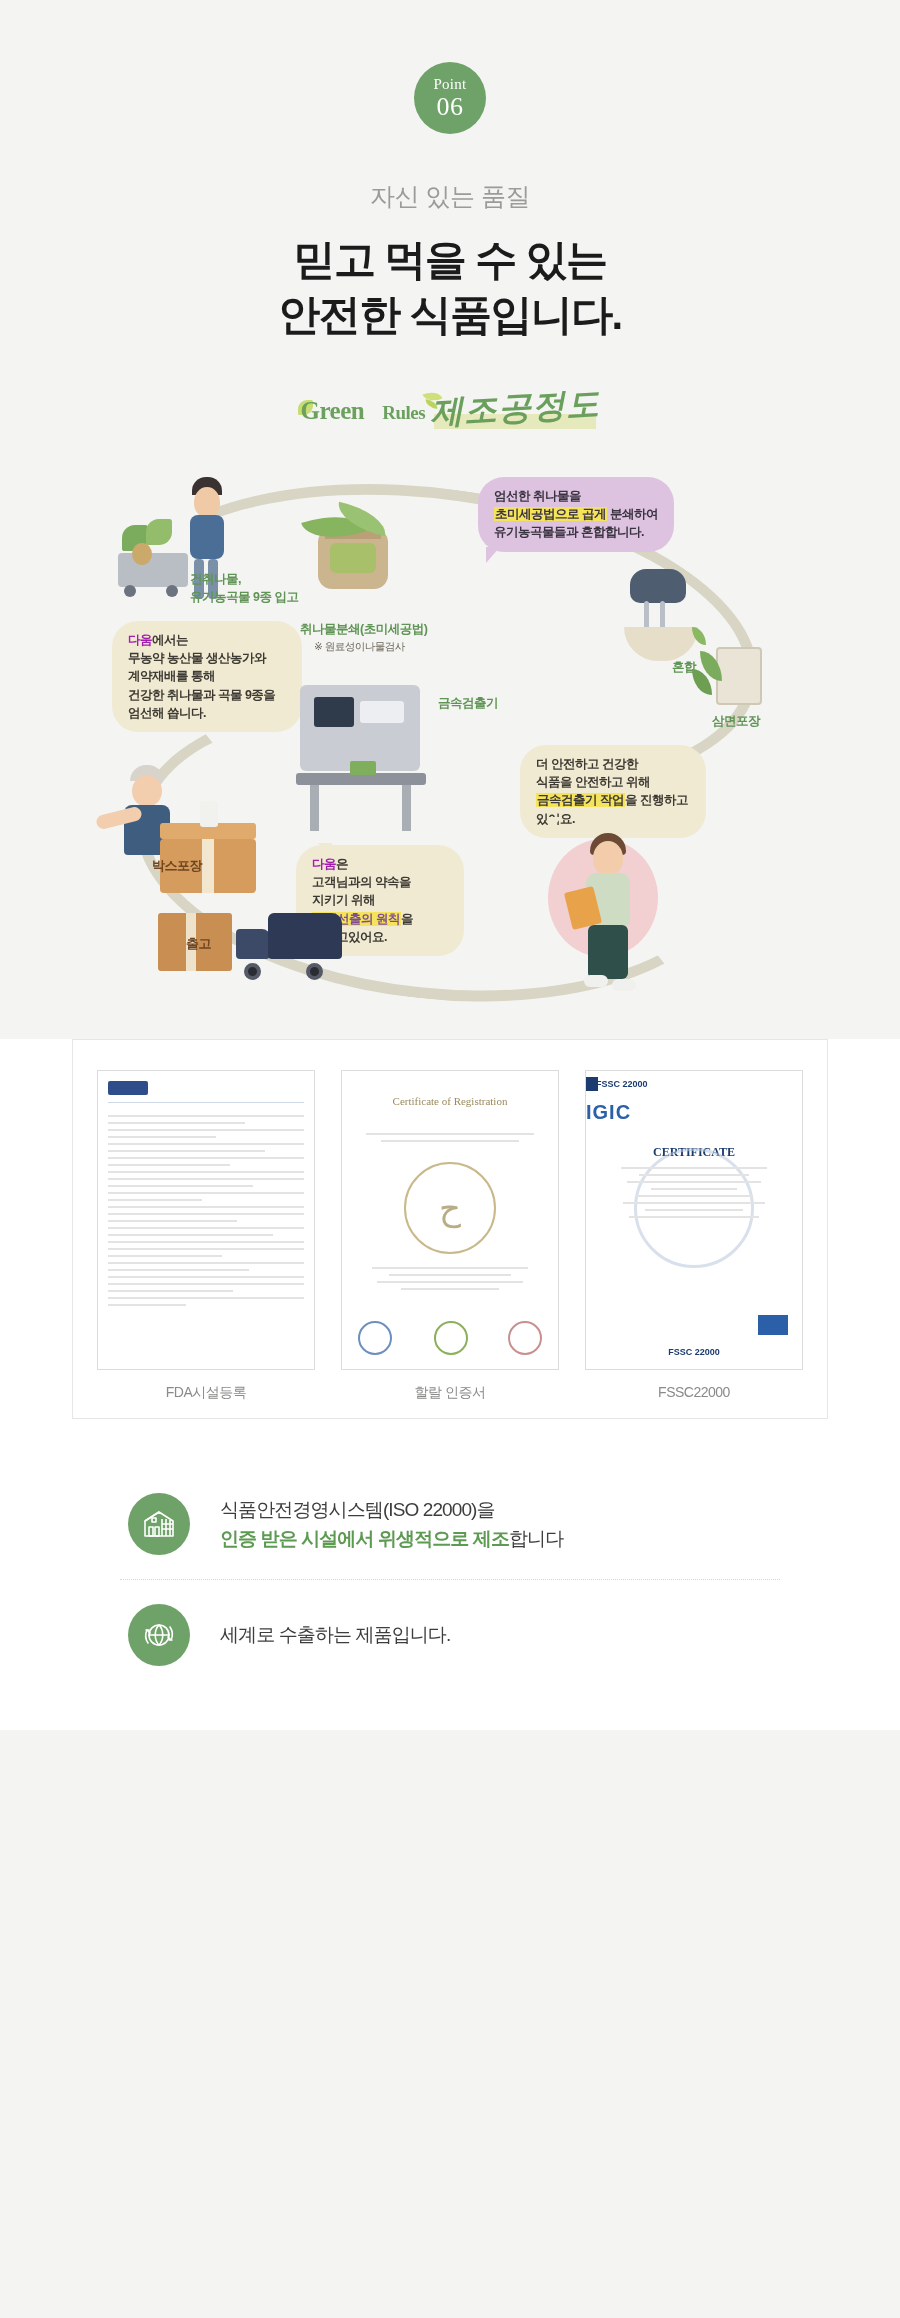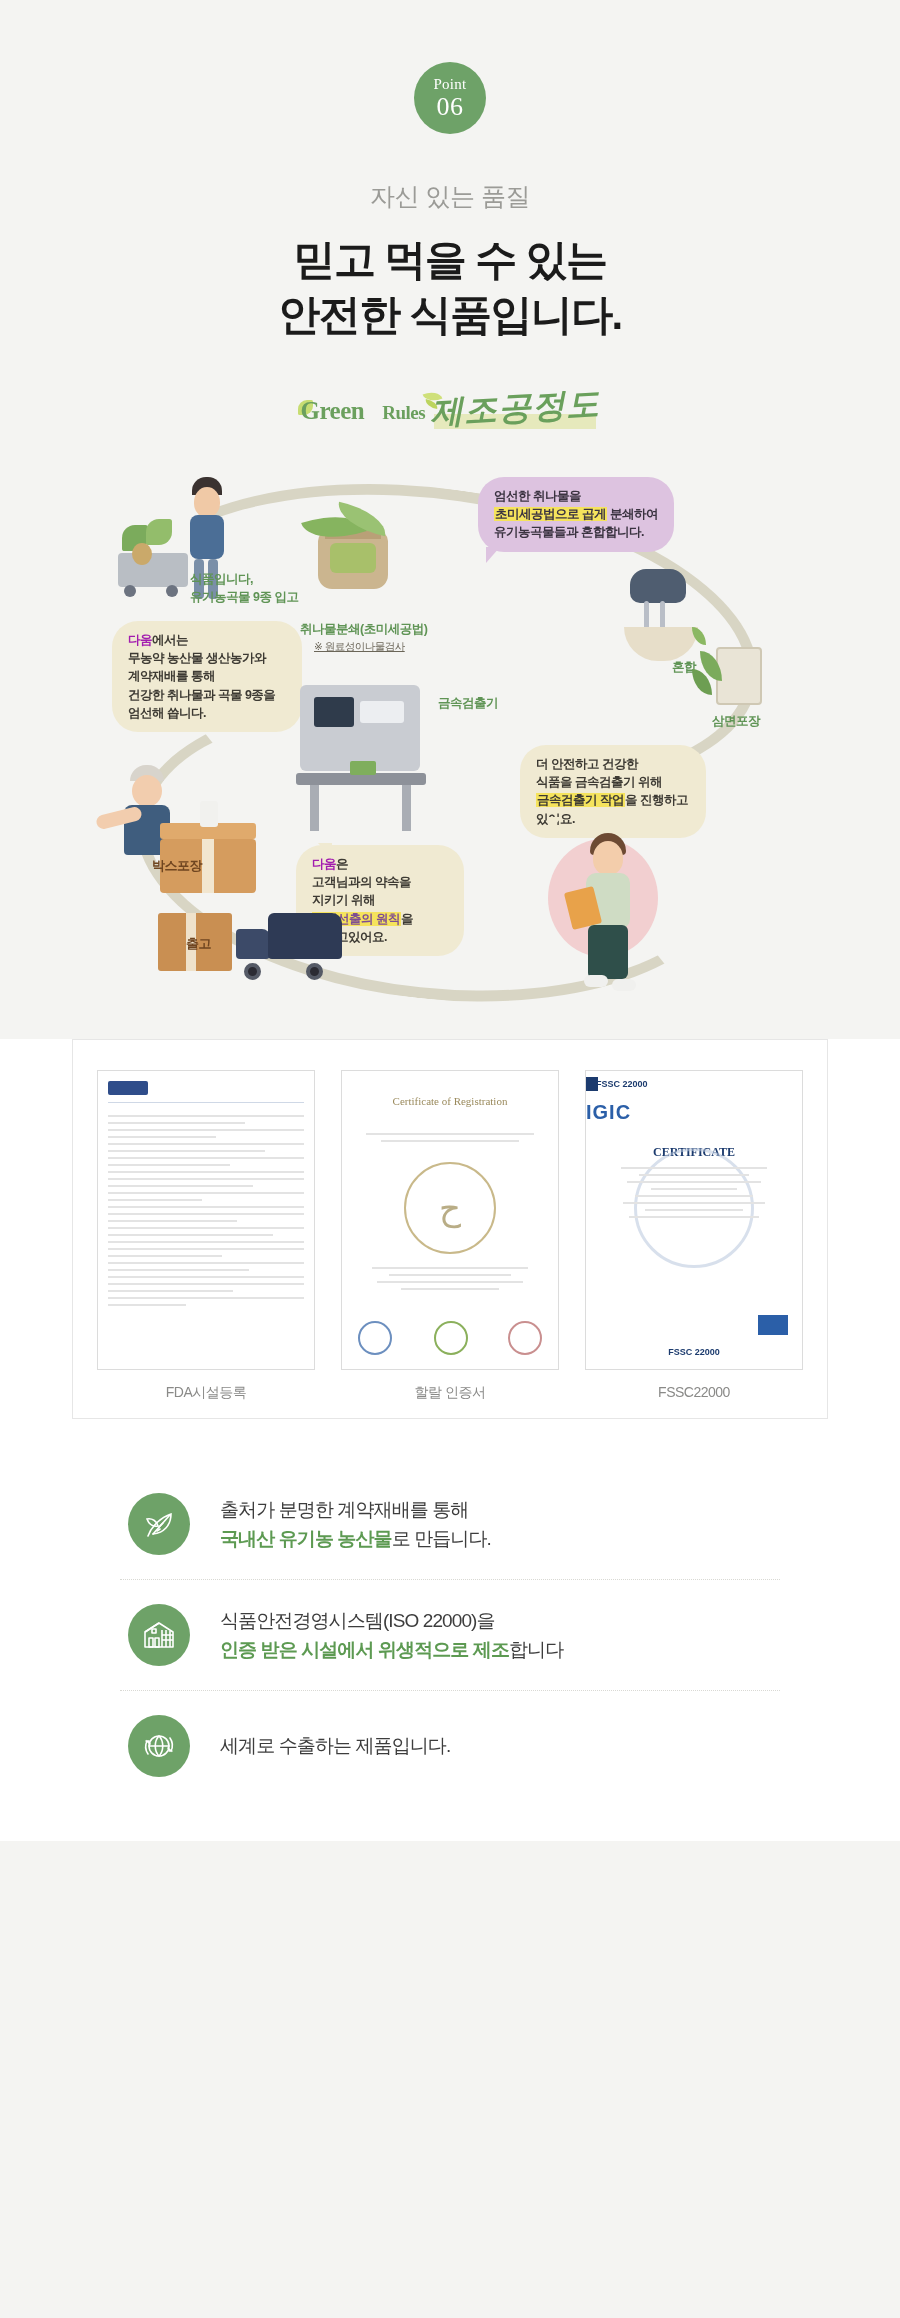--- a/index.html
+++ b/index.html
@@ -94,21 +94,21 @@
   .bubble.purple { background: #ddc3e0; color: #3a3340; }
   .bubble .hl-y { background: #f5e35c; padding: 0 1px; }
   .bubble .hl-g { color: #a21caf; }
   .bubble .hl-p { color: #7e4d93; background: #f5e35c; padding: 0 1px; }
 
   .proc-label {
     position: absolute; font-size: 12.5px; font-weight: 700;
     color: #4a4438; letter-spacing: -.5px; line-height: 1.4;
   }
   .proc-label.green { color: #5f9455; }
-  .proc-label.sub { font-weight: 400; font-size: 10.5px; color: #6b6659; text-decoration: underline; }
+  .proc-label.sub { font-weight: 400; font-size: 10.5px; color: #6b6659; }
 
   
   .ill { position: absolute; }
   .sack { width: 70px; height: 58px; background: #cbb58f; border-radius: 10px 10px 14px 14px; }
   .sack-top { width: 56px; height: 20px; background: #b9a077; border-radius: 10px 10px 0 0; position:absolute; top:-12px; left:7px; }
   .sack-grain { position:absolute; left: 12px; top: 12px; width: 46px; height: 30px; background:#a8c06a; border-radius:6px; }
 
   .box-brown { width: 96px; height: 54px; background: #d59c5e; border-radius: 4px; }
   .box-flap  { width: 96px; height: 16px; background: #e0aa6c; border-radius: 3px; }
   .box-tape  { width: 12px; height: 54px; background: #f2e6cf; position:absolute; left: 42px; top: 0; }
@@ -250,21 +250,21 @@
     <div style="position:absolute; left:24px; top:82px; width:10px; height:40px; background:#7a8fa8; border-radius:4px;"></div>
     <div style="position:absolute; left:38px; top:82px; width:10px; height:40px; background:#7a8fa8; border-radius:4px;"></div>
     <div class="cart" style="position:absolute; left:-52px; top:76px;"></div>
     <div class="veg1" style="position:absolute; left:-48px; top:48px;"></div>
     <div class="veg1" style="position:absolute; left:-24px; top:42px; background:#93bd6b;"></div>
     <div class="veg2" style="position:absolute; left:-38px; top:66px;"></div>
     <div style="position:absolute; left:-46px; top:108px; width:12px; height:12px; border-radius:50%; background:#6c7380;"></div>
     <div style="position:absolute; left:-4px; top:108px; width:12px; height:12px; border-radius:50%; background:#6c7380;"></div>
   </div>
 
-  <div class="proc-label green" style="left:190px; top:122px; white-space:pre-line;">식품입니다,
+  <div class="proc-label green" style="left:190px; top:122px; white-space:pre-line;">건취나물,
 유기농곡물 9종 입고</div>
 
   <div class="ill" style="left:318px; top:82px;">
     <div class="sack">
       <div class="sack-top"></div>
       <div class="sack-grain"></div>
     </div>
     <div style="position:absolute; left:-14px; top:-18px; width:60px; height:28px; background:#86b45f; border-radius:0 100% 0 100%; transform:rotate(-18deg);"></div>
     <div style="position:absolute; left:18px; top:-24px; width:52px; height:24px; background:#9ac273; border-radius:0 100% 0 100%; transform:rotate(12deg);"></div>
   </div>
@@ -310,21 +310,21 @@
     <div style="position:absolute; left:60px; top:16px; width:44px; height:22px; background:#eceef1; border-radius:3px;"></div>
     <div class="machine-belt" style="position:absolute; left:-4px; top:88px;"></div>
     <div class="machine-leg" style="position:absolute; left:10px; top:100px;"></div>
     <div class="machine-leg" style="position:absolute; left:102px; top:100px;"></div>
     <div style="position:absolute; left:50px; top:76px; width:26px; height:14px; background:#7fae5d; border-radius:2px;"></div>
   </div>
   <div class="proc-label green" style="left:438px; top:246px;">금속검출기</div>
 
   <div class="bubble cream" style="left:520px; top:296px; width:186px;">
     <div>더 안전하고 건강한</div>
-    <div>식품을 금속검출기 위해</div>
+    <div>식품을 안전하고 위해</div>
     <div><span class="hl-y">금속검출기 작업</span>을 진행하고</div>
     <div>있어요.</div>
   </div>
   <div style="position:absolute; left:548px; top:368px; width:0;height:0;border-left:14px solid #f0ead2; border-bottom:16px solid transparent;"></div>
 
   <div class="ill" style="left:120px; top:316px;">
     <div class="granny-hair" style="position:absolute; left:10px; top:0;"></div>
     <div class="granny-head" style="position:absolute; left:12px; top:10px;"></div>
     <div class="granny-body" style="position:absolute; left:4px; top:40px;"></div>
     <div style="position:absolute; left:-24px; top:46px; width:46px; height:14px; background:#f2cdae; border-radius:8px; transform:rotate(-14deg);"></div>
@@ -455,34 +455,20 @@
         <div style="position:absolute; bottom:34px; right:14px; width:30px; height:20px; background:#2b5fa8;"></div>
       </div>
       <div class="cert-caption">FSSC22000</div>
     </div>
 
   </div>
 </div>
 
 <div class="features">
 
-  <div class="feature-row">
-    <div class="f-icon">
-      <svg width="38" height="38" viewBox="0 0 38 38" fill="none" stroke="#ffffff" stroke-width="1.6" stroke-linecap="round">
-        <path d="M8 31 C12 20, 22 12, 31 9 C31 20, 24 28, 13 29"></path>
-        <path d="M13 29 L29 11"></path>
-        <path d="M19 22 L23 18 M17 26 L20 24"></path>
-        <path d="M7 14 C12 13, 17 16, 18 21 C13 22, 9 19, 7 14Z"></path>
-      </svg>
-    </div>
-    <div class="f-text">
-      <div>출처가 분명한 계약재배를 통해</div>
-      <div><span class="b">국내산 유기농 농산물</span><span class="n">로 만듭니다.</span></div>
-    </div>
-  </div>
 
   <div class="feature-row">
     <div class="f-icon">
       <svg width="38" height="38" viewBox="0 0 38 38" fill="none" stroke="#ffffff" stroke-width="1.6" stroke-linejoin="round">
         <path d="M5 31 V16 L19 7 L33 16 V31 Z"></path>
         <path d="M5 16 L19 7"></path>
         <path d="M22 14 V31 M26 14 V31 M30 15 V31"></path>
         <path d="M22 19 H33 M22 24 H33"></path>
         <rect x="9" y="22" width="4" height="9"></rect>
         <rect x="15" y="22" width="4" height="9"></rect>

